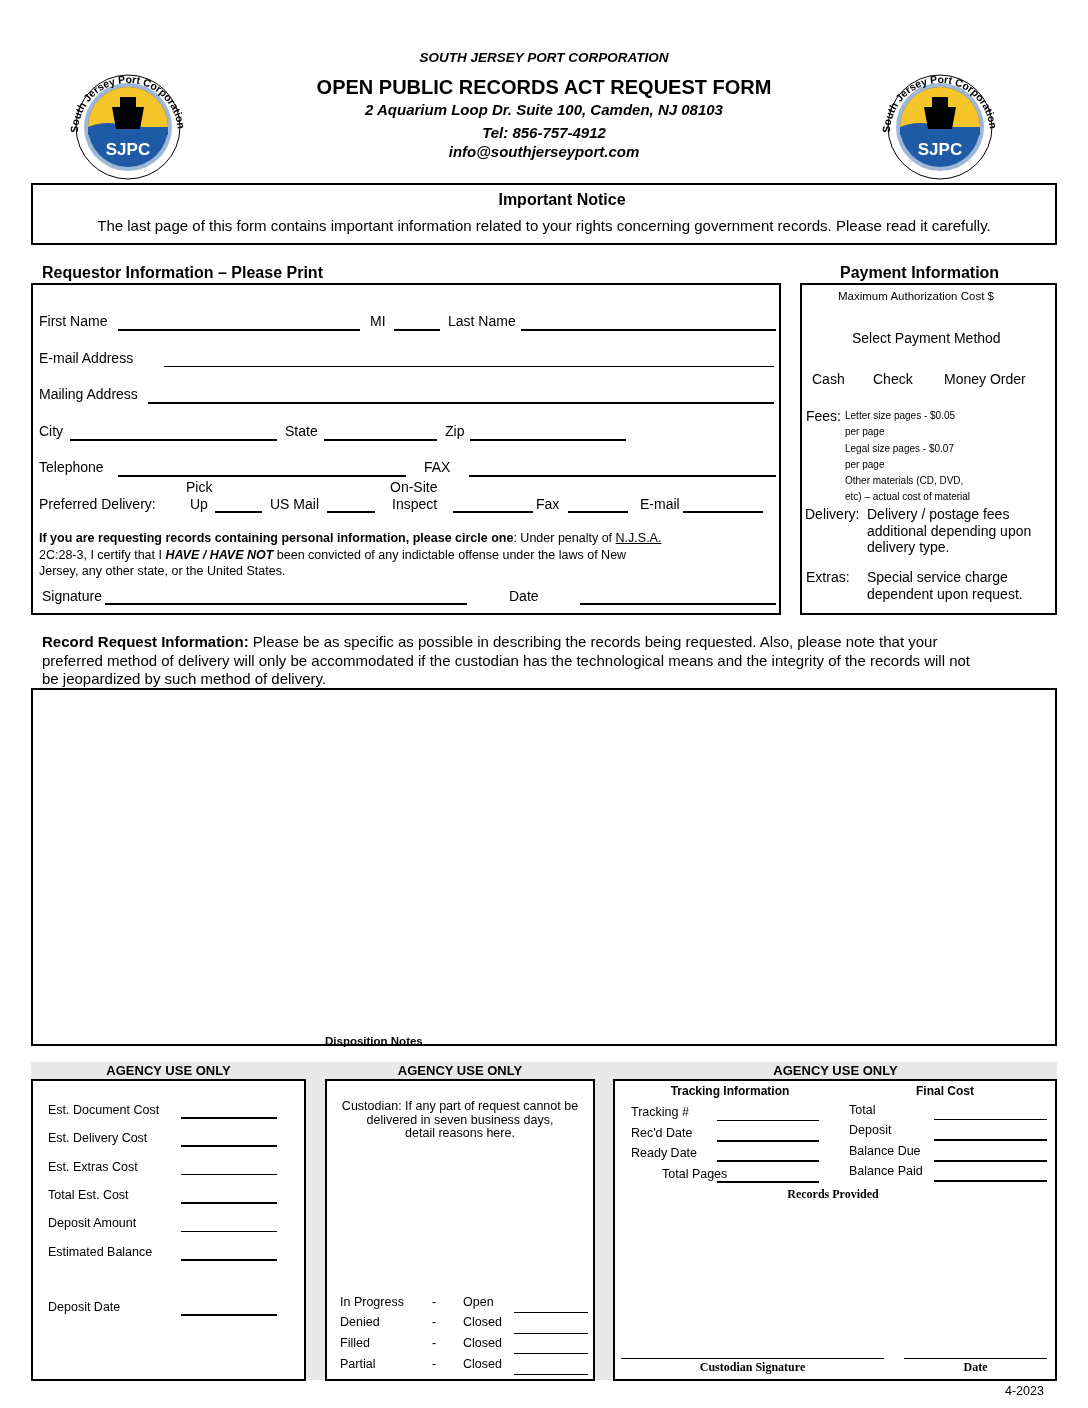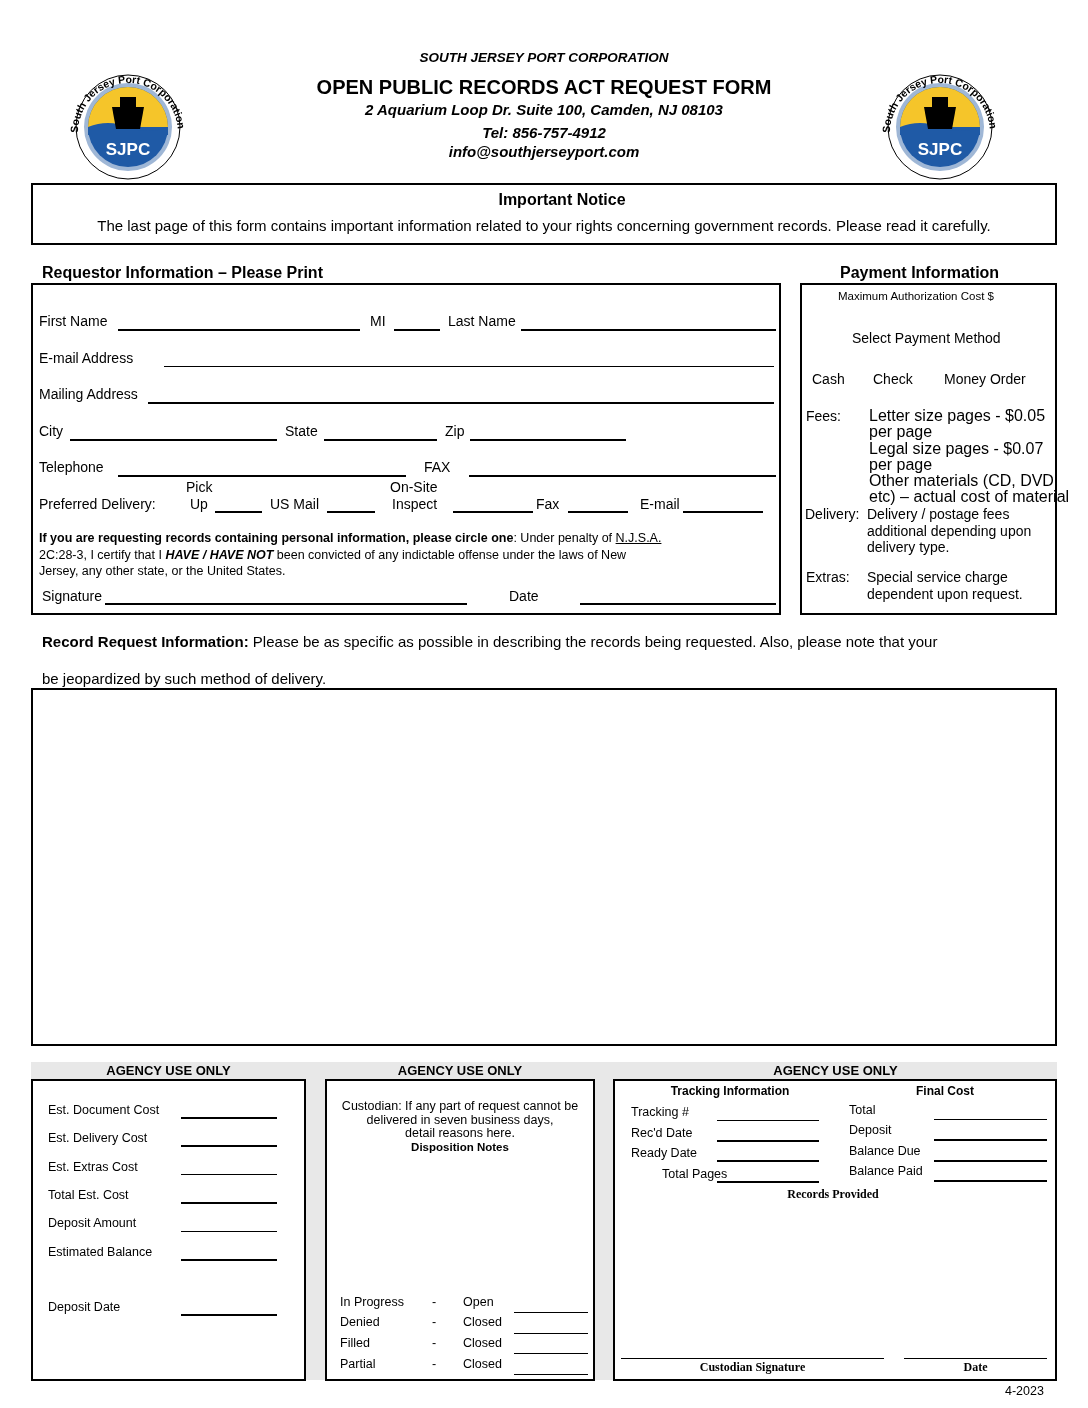--- a/index.html
+++ b/index.html
@@ -118,21 +118,21 @@
 
 <div class="sec-title" style="left:840px;top:264px;">Payment Information</div>
 <div class="box" style="left:800px;top:283px;width:257px;height:332px;"></div>
 <div class="lbl xsmall" style="left:803px;top:290px;padding-left:35px;">Maximum Authorization Cost   $</div>
 <div class="lbl" style="left:852px;top:330px;">Select Payment Method</div>
 <div class="lbl" style="left:812px;top:371px;">Cash</div>
 <div class="lbl" style="left:873px;top:371px;">Check</div>
 <div class="lbl" style="left:944px;top:371px;">Money Order</div>
 
 <div class="lbl" style="left:806px;top:408px;">Fees:</div>
-<div class="abs" style="left:869px;top:408px;font-size:16px;line-height:16.3px;white-space:nowrap;">
+<div class="abs" style="left:845px;top:408px;font-size:10px;line-height:16.3px;white-space:nowrap;">
   <div>Letter size pages - $0.05</div>
   <div>per page</div>
   <div>Legal size pages - $0.07</div>
   <div>per page</div>
   <div>Other materials (CD, DVD,</div>
   <div>etc) – actual cost of material</div>
 </div>
 <div class="lbl" style="left:805px;top:506px;">Delivery:</div>
 <div class="abs" style="left:867px;top:506px;font-size:14px;line-height:16.5px;white-space:nowrap;">
   <div>Delivery / postage fees</div>
@@ -140,21 +140,21 @@
   <div>delivery type.</div>
 </div>
 <div class="lbl" style="left:806px;top:569px;">Extras:</div>
 <div class="abs" style="left:867px;top:569px;font-size:14px;line-height:16.5px;white-space:nowrap;">
   <div>Special service charge</div>
   <div>dependent upon request.</div>
 </div>
 
 <div class="abs" style="left:42px;top:633px;width:1010px;font-size:15px;line-height:18.5px;">
   <span style="font-weight:bold;">Record Request Information:</span><span> Please be as specific as possible in describing the records being requested.  Also, please note that your</span><br>
-  <br>
+  <span>preferred method of delivery will only be accommodated if the custodian has the technological means and the integrity of the records will not</span><br>
   <span>be jeopardized by such method of delivery.</span>
 </div>
 <div class="box" style="left:31px;top:688px;width:1026px;height:358px;">
   <textarea class="req" style="left: 6px; top: 6px; width: 1008px; height: 340px;"></textarea>
 </div>
 
 <div class="gray-band" style="left:31px;top:1062px;width:1026px;height:18px;"></div>
 <div class="gray-band" style="left:305px;top:1062px;width:21px;height:318px;"></div>
 <div class="gray-band" style="left:594px;top:1062px;width:20px;height:318px;"></div>
 
@@ -172,21 +172,21 @@
 <div class="lbl small" style="left:48px;top:1188px;">Total Est. Cost</div>
 <div class="line thick" style="left:181px;top:1202px;width:96px;"></div>
 <div class="lbl small" style="left:48px;top:1216px;">Deposit Amount</div>
 <div class="line" style="left:181px;top:1231px;width:96px;"></div>
 <div class="lbl small" style="left:48px;top:1245px;">Estimated Balance</div>
 <div class="line thick" style="left:181px;top:1259px;width:96px;"></div>
 <div class="lbl small" style="left:48px;top:1300px;">Deposit Date</div>
 <div class="line thick" style="left:181px;top:1314px;width:96px;"></div>
 
 <div class="box" style="left:325px;top:1079px;width:270px;height:302px;"></div>
-<div class="abs" style="left:325px;top:1141px;width:270px;text-align:center;font-size:11.5px;font-weight:bold;">Disposition Notes</div>
+<div class="abs" style="left:325px;top:1035px;width:270px;text-align:left;font-size:11.5px;font-weight:bold;">Disposition Notes</div>
 <div class="abs" style="left:325px;top:1100px;width:270px;text-align:center;font-size:12.5px;line-height:13.5px;">
   <div>Custodian: If any part of request cannot be</div>
   <div>delivered in seven business days,</div>
   <div>detail reasons here.</div>
 </div>
 
 <div class="lbl small" style="left:340px;top:1295px;">In Progress</div>
 <div class="lbl small" style="left:432px;top:1295px;">-</div>
 <div class="lbl small" style="left:463px;top:1295px;">Open</div>
 <div class="line" style="left:514px;top:1312px;width:74px;"></div>

